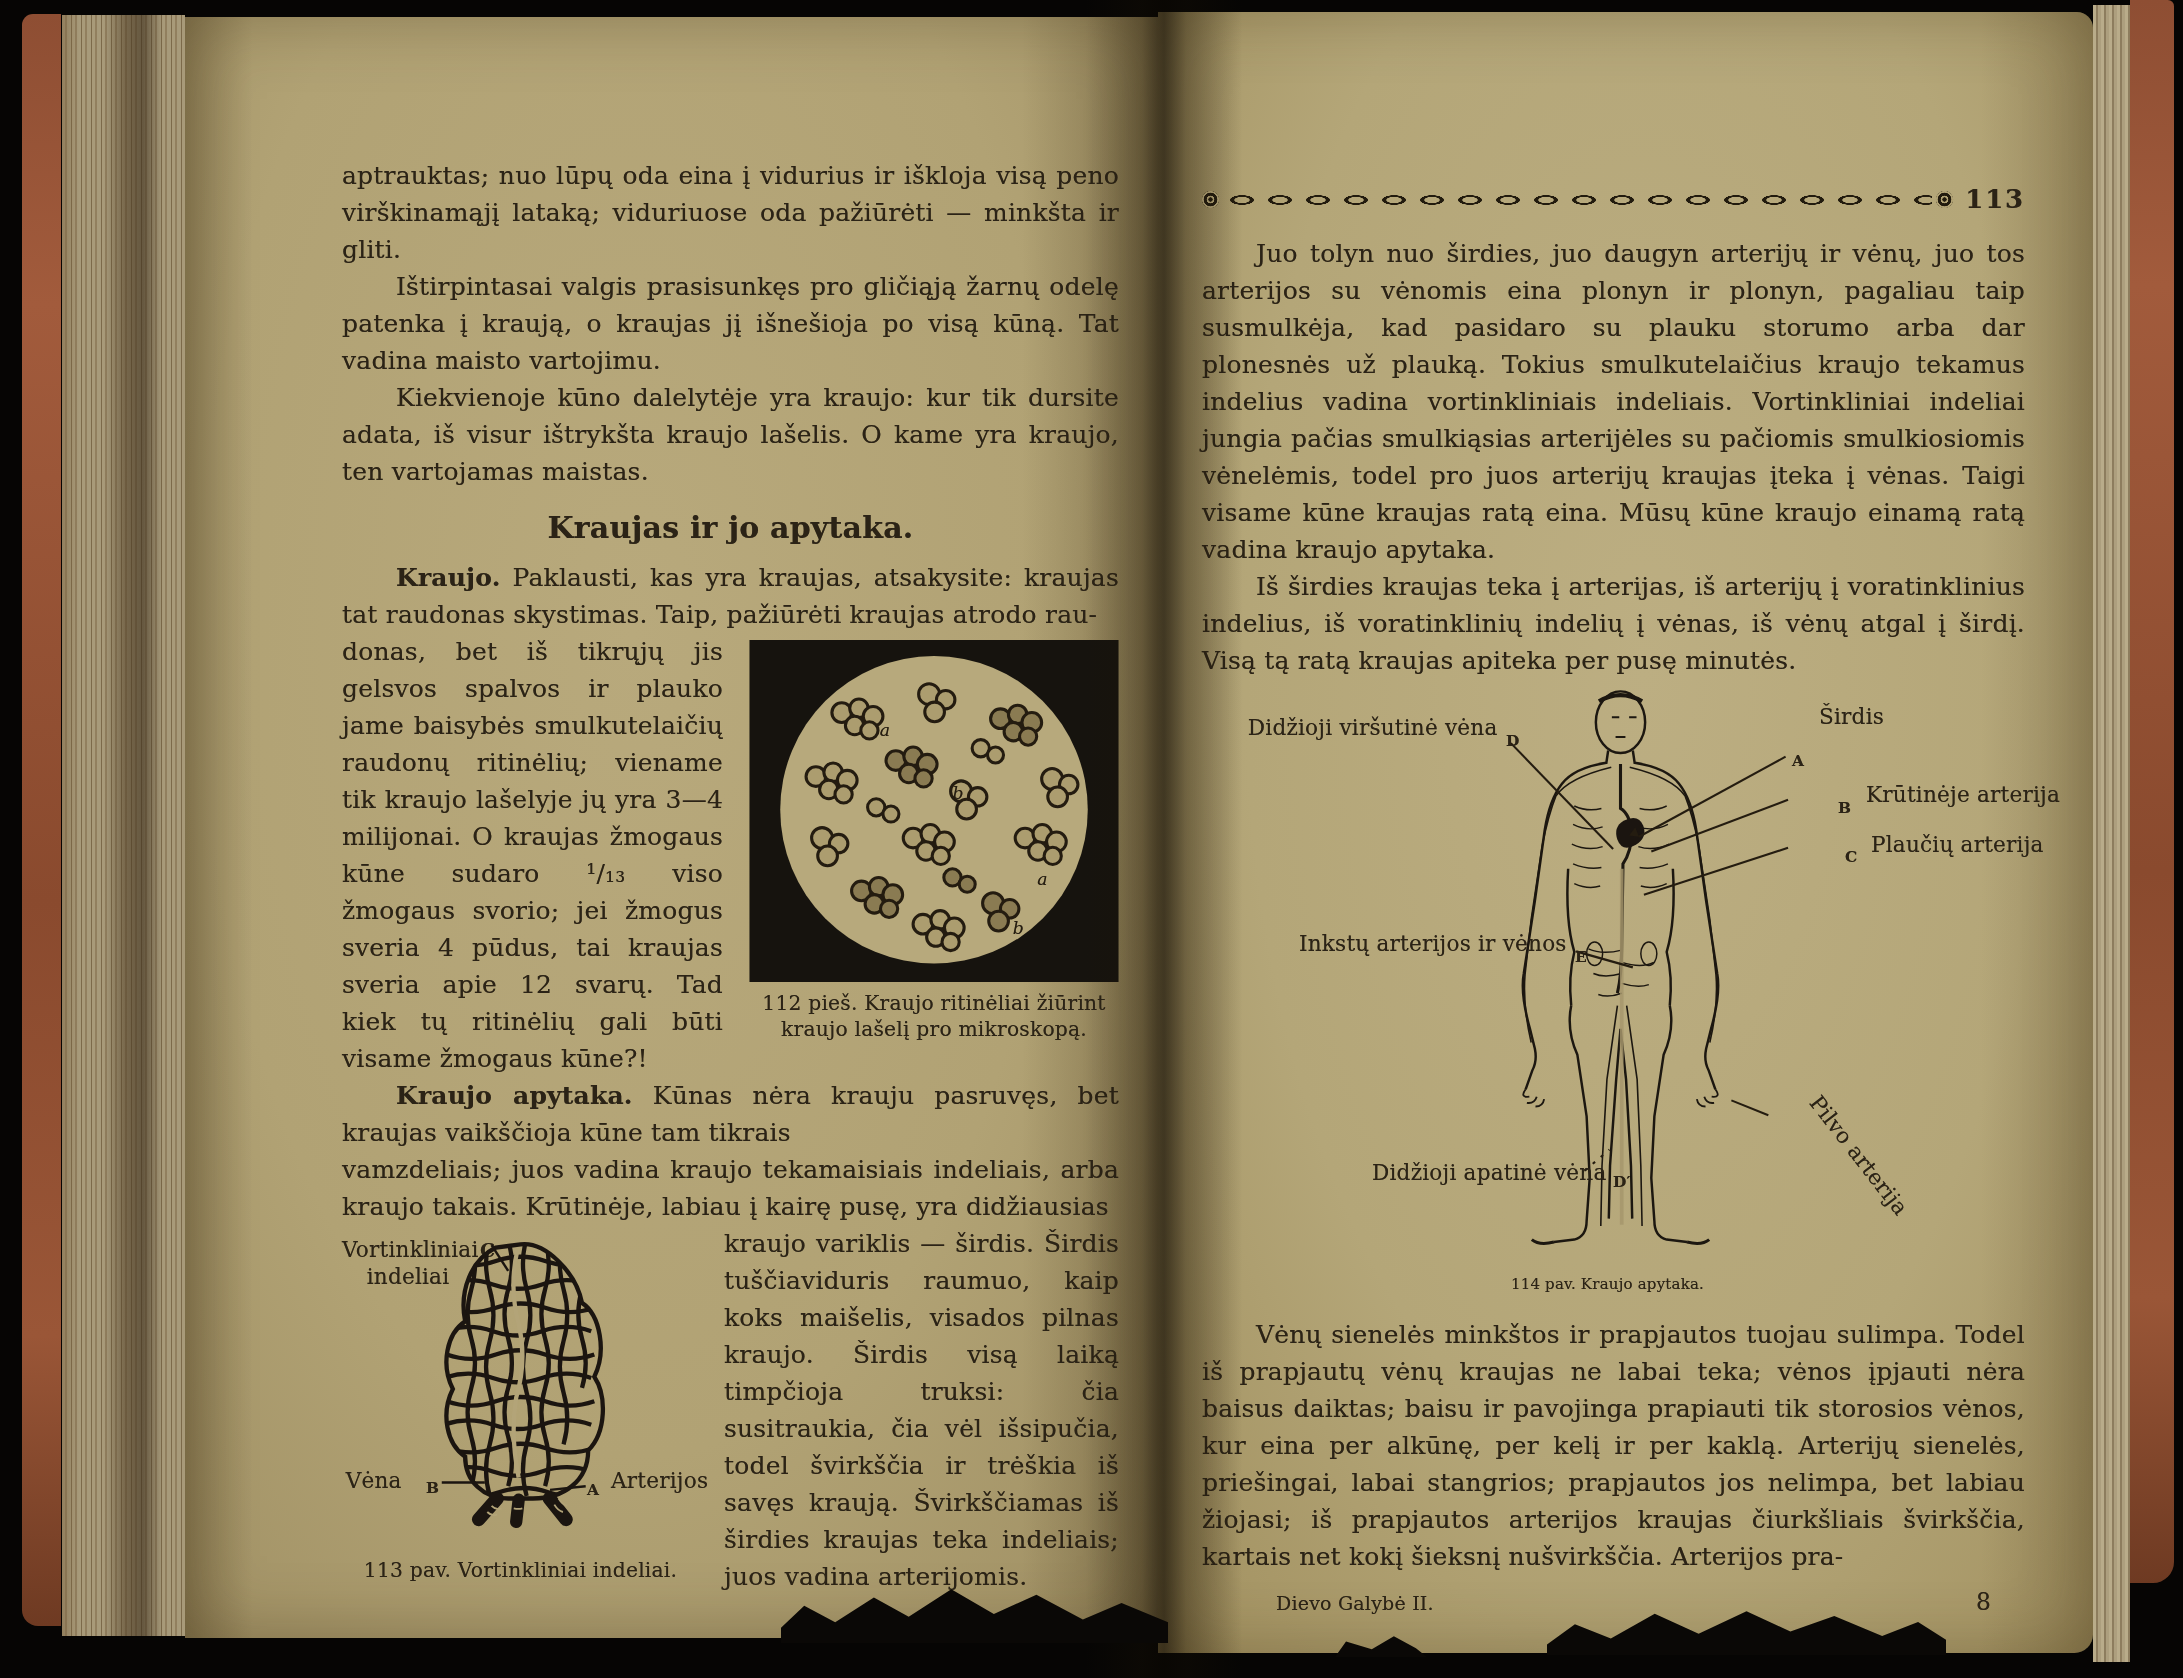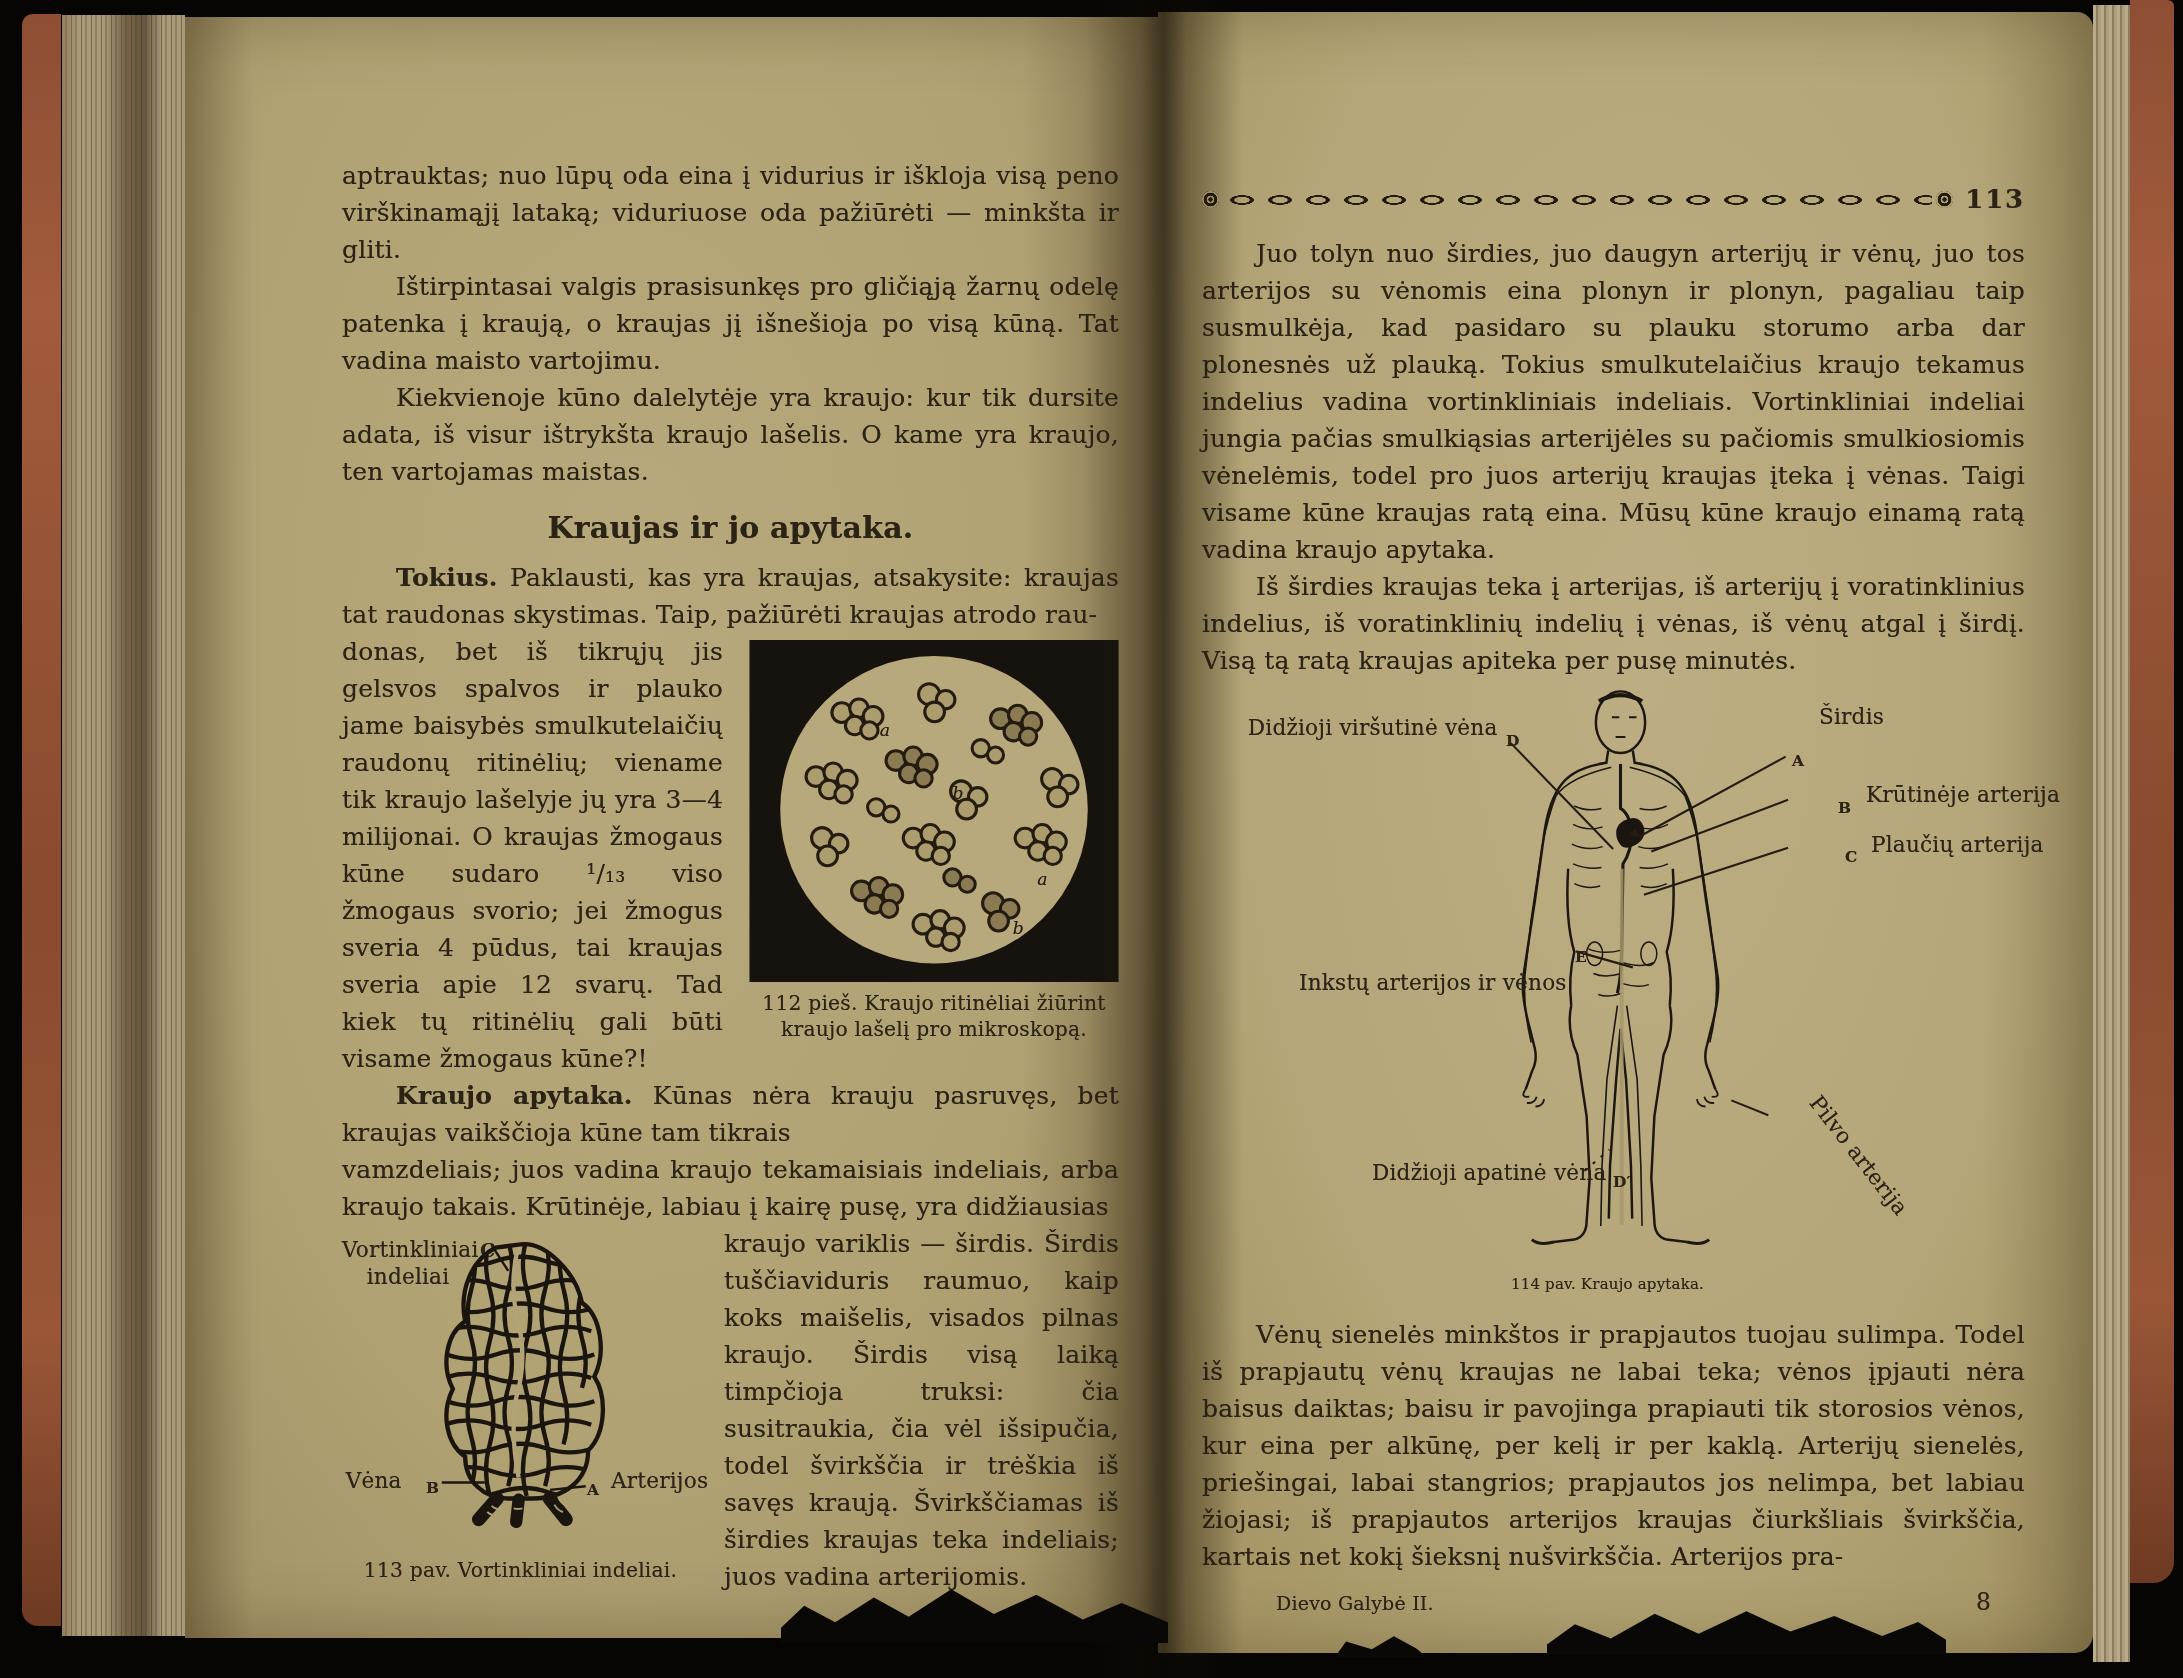--- a/index.html
+++ b/index.html
@@ -82,21 +82,21 @@
 <div class="page page-left">
   <div class="content content-left">
 
 
     <p class="para noindent">aptrauktas; nuo lūpų oda eina į vidurius ir iškloja visą peno virškinamąjį lataką; viduriuose oda pažiūrėti — minkšta ir gliti.</p>
     <p class="para">Ištirpintasai valgis prasisunkęs pro gličiąją žarnų odelę patenka į kraują, o kraujas jį išnešioja po visą kūną. Tat vadina maisto vartojimu.</p>
     <p class="para">Kiekvienoje kūno dalelytėje yra kraujo: kur tik dursite adata, iš visur ištrykšta kraujo lašelis. O kame yra kraujo, ten vartojamas maistas.</p>
 
     <h2 class="h1">Kraujas ir jo apytaka.</h2>
 
-    <p class="para"><span class="lead">Tokius.</span> <span>Paklausti, kas yra kraujas, atsakysite: kraujas tat raudonas skystimas. Taip, pažiūrėti kraujas atrodo rau-</span></p>
+    <p class="para"><span class="lead">Kraujo.</span> <span>Paklausti, kas yra kraujas, atsakysite: kraujas tat raudonas skystimas. Taip, pažiūrėti kraujas atrodo rau-</span></p>
 
     <div class="figR">
       <svg width="370" height="342" viewBox="0 0 600 556" style="font-size:40px">
         <rect x="0" y="0" width="600" height="556" fill="#16130e"></rect>
         <circle cx="300" cy="276" r="250" fill="#b7a97c"></circle>
         <defs>
           <g id="c3">
               <circle r="17"></circle>
               <circle cx="27" cy="9" r="15"></circle>
               <circle cx="9" cy="29" r="16"></circle>
@@ -265,21 +265,21 @@
         <path d="M310,248 l-16,-2 l10,-13 z" fill="#241c10"></path>
       </svg>
       <span class="lbl" style="left:18.5px;top:30px;width:277px;text-align:right;">Didžioji viršutinė vėna</span>
       <span class="mk" style="left:304px;top:39px;">D</span>
       <span class="lbl" style="left:617px;top:18.5px;">Širdis</span>
       <span class="mk" style="left:590px;top:59px;">A</span>
       <span class="mk" style="left:636px;top:106px;">B</span>
       <span class="lbl" style="left:664px;top:97px;">Krūtinėje arterija</span>
       <span class="mk" style="left:643px;top:155px;">C</span>
       <span class="lbl" style="left:669px;top:147px;">Plaučių arterija</span>
-      <span class="lbl" style="left:97px;top:246px;margin-top:39px;">Inkstų arterijos ir vėnos</span>
+      <span class="lbl" style="left:97px;top:246px;">Inkstų arterijos ir vėnos</span>
       <span class="mk" style="left:373px;top:255px;">E</span>
       <span class="lbl" style="left:170px;top:475px;">Didžioji apatinė vėna</span>
       <span class="mk" style="left:411px;top:480px;">D′</span>
       <span class="lbl pilvo" style="left:623px;top:406px;">Pilvo arterija</span>
       <div class="fig114cap">114 pav.  Kraujo apytaka.</div>
     </div>
 
     <p class="para">Vėnų sienelės minkštos ir prapjautos tuojau sulimpa. Todel iš prapjautų vėnų kraujas ne labai teka; vėnos įpjauti nėra baisus daiktas; baisu ir pavojinga prapiauti tik storosios vėnos, kur eina per alkūnę, per kelį ir per kaklą. Arterijų sienelės, priešingai, labai stangrios; prapjautos jos nelimpa, bet labiau žiojasi; iš prapjautos arterijos kraujas čiurkšliais švirkščia, kartais net kokį šieksnį nušvirkščia. Arterijos pra-</p>
 
     <div class="footrow">

